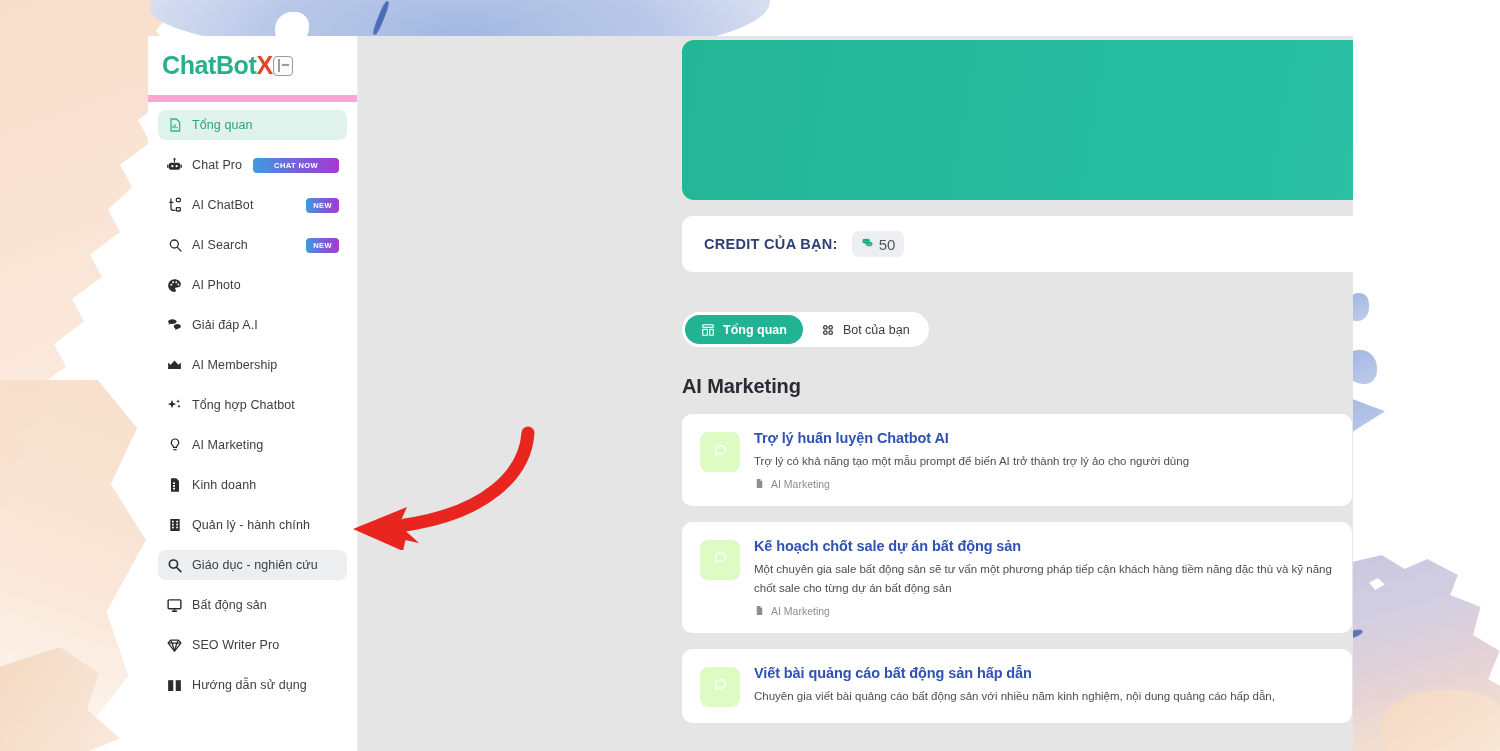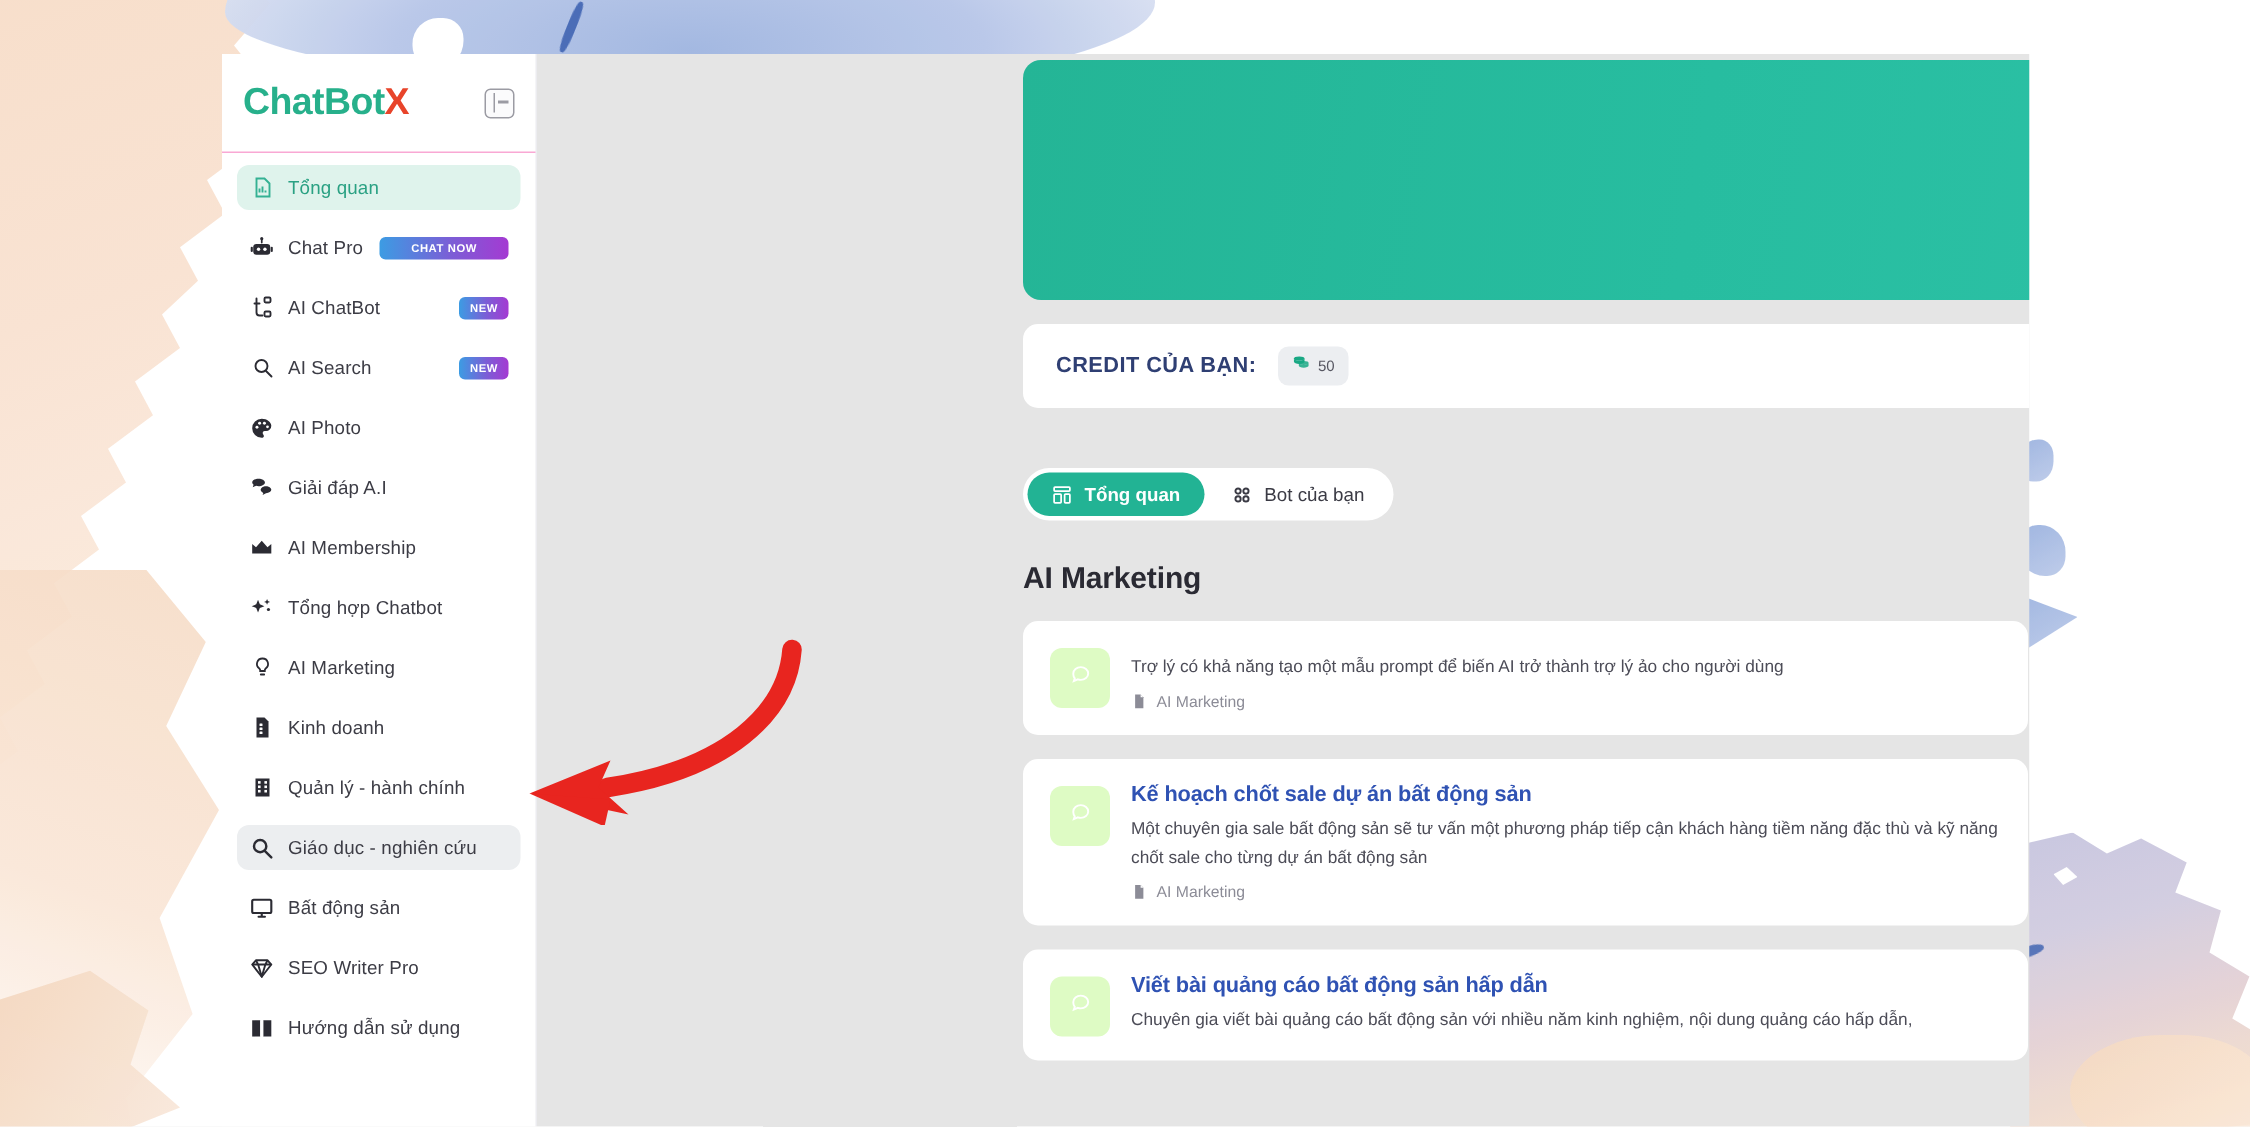--- a/index.html
+++ b/index.html
@@ -127,23 +127,22 @@
     height: 715px;
     background: #ffffff;
     border-right: 1px solid #ececf0;
     display: flex;
     flex-direction: column;
   }
   .brand-row {
     height: 66px;
     display: flex;
     align-items: center;
-    justify-content: space-between;
     padding: 0 14px 0 14px;
-    border-bottom: 1px solid #f9a8d4;
+    border-bottom: 7px solid #f9a8d4;
   }
   .brand {
     font-size: 25px;
     font-weight: bold;
     letter-spacing: -0.4px;
     color: #27b08b;
   }
   .brand .x { color: #e8442a; }
   .collapse-btn {
     width: 20px; height: 20px;
@@ -268,21 +267,21 @@
     letter-spacing: 0.3px;
   }
   .credit-chip {
     display: inline-flex;
     align-items: center;
     gap: 5px;
     background: #eceef1;
     border-radius: 7px;
     padding: 4px 9px;
   }
-  .credit-chip .amount { font-size: 10px; color: #565661; }
+  .credit-chip .amount { font-size: 15px; color: #565661; }
 
   .tabs {
     margin-top: 40px;
     display: inline-flex;
     align-items: center;
     background: #ffffff;
     border-radius: 20px;
     padding: 3px;
     gap: 2px;
   }
@@ -618,20 +617,21 @@
 
       <div class="card">
         <div class="card-thumb">
           <span>
             <svg viewBox="0 0 24 24" width="17" height="17" fill="none" stroke="#ffffff" stroke-width="1.8">
               <path d="M5 11.3c0-3.4 3.1-6 7-6s7 2.6 7 6-3.1 6-7 6c-1 0-1.9-.2-2.7-.5L5.5 18.4l.9-2.6c-.9-1.1-1.4-2.4-1.4-3.9z"></path>
             </svg>
           </span>
         </div>
         <div class="card-body">
+          <div class="card-title">Trợ lý huấn luyện Chatbot AI</div>
           <div class="card-desc">Trợ lý có khả năng tạo một mẫu prompt để biến AI trở thành trợ lý ảo cho người dùng</div>
           <div class="card-meta">
             <span class="meta-ico">
               <svg viewBox="0 0 24 24" width="11" height="11" fill="currentColor">
                 <path d="M6 2h8l4 4v16H6z"></path>
                   <path d="M14 2v4h4" fill="#fff"></path>
               </svg>
             </span>
             <span>AI Marketing</span>
           </div>

